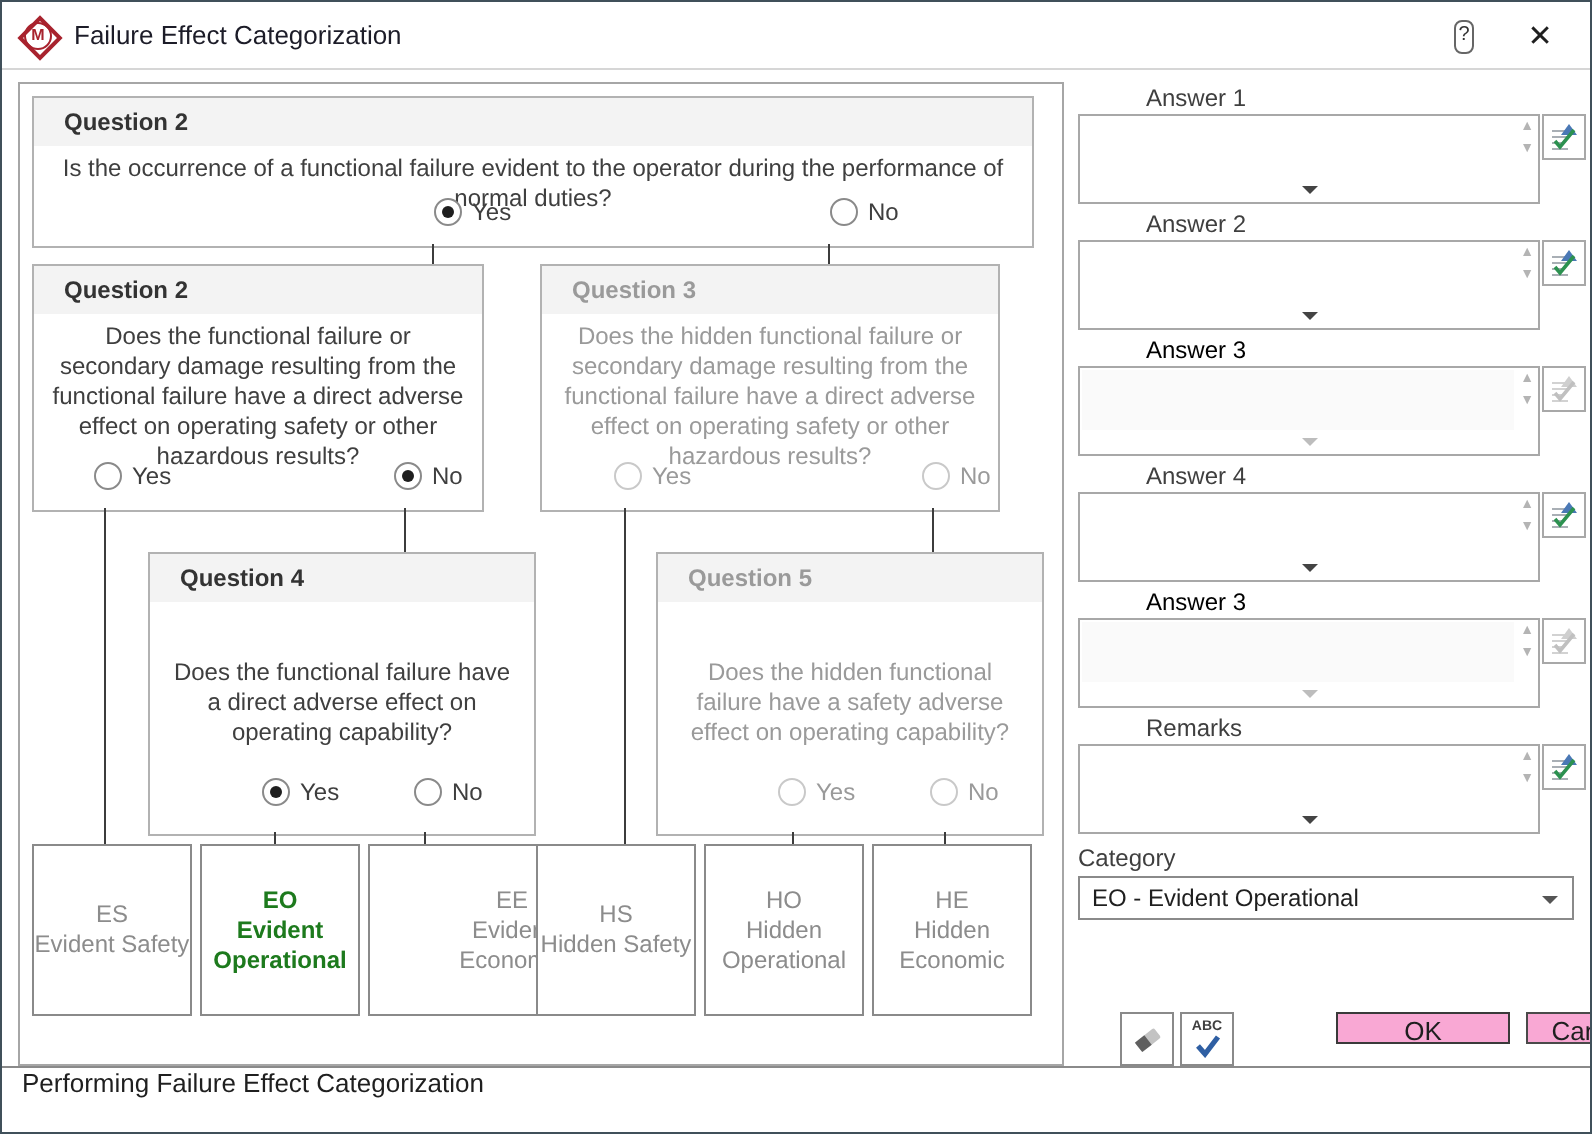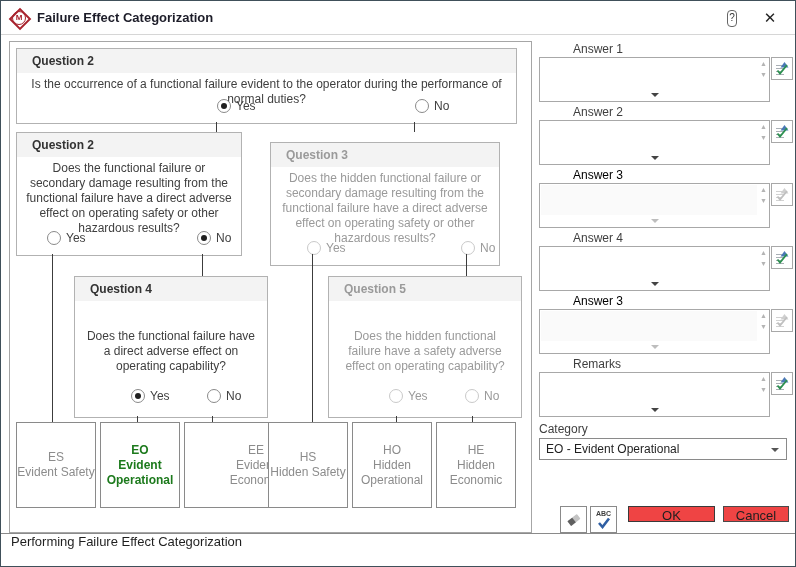--- a/index.html
+++ b/index.html
@@ -11,21 +11,21 @@
   
   .titlebar{position:absolute;left:0;top:0;width:100%;height:33px;background:#fff;
     border-bottom:1px solid #d6d6d6; display:flex;align-items:center;}
   .logo{position:relative;width:20px;height:20px;margin-left:8px;flex:0 0 auto;}
   .logo .diamond{position:absolute;left:3px;top:3px;width:12px;height:12px;
     border:2px solid #a8232e;transform:rotate(45deg);background:#fff;}
   .logo .circle{position:absolute;left:3px;top:3px;width:12px;height:12px;
     border:1px solid #a8232e;border-radius:50%;}
   .logo .m{position:absolute;left:0;top:4px;width:20px;text-align:center;
     font-size:8px;font-weight:bold;color:#a8232e;line-height:12px;}
-  .title{margin-left:8px;font-size:13px;font-weight:bold;color:#1c1c28;}
+  .title{margin-left:8px;font-size:13px;font-weight:normal;color:#1c1c28;}
   .tb-btn{position:absolute;top:7px;width:22px;height:20px;display:flex;align-items:center;
     justify-content:center;color:#333;cursor:default;background:#fff;border:none;font-size:13px;}
   .help-btn{right:52px;}
   .help-btn .q{display:inline-block;width:15px;height:15px;border:1px solid #666;border-radius:4px;
     font-size:10px;line-height:14px;text-align:center;color:#333;}
   .close-btn{right:14px;font-size:15px;color:#1f1f1f;}
   
   .statusbar{position:absolute;left:0;bottom:0;width:100%;height:32px;background:#fff;
     border-top:1px solid #8a8a8a;display:flex;}
   .status-text{margin-left:10px;font-size:13px;color:#1f1f1f;}
@@ -66,22 +66,22 @@
   .agroup.disabled .dn-arrow{border-top-color:#bdbdbd;}
   .aicon{position:absolute;left:232px;top:15px;width:22px;height:23px;border:1px solid #a8a8a8;
     background:#fff;padding:2px;display:flex;align-items:center;justify-content:center;}
   .cat-label{position:absolute;left:538px;top:421px;font-size:12px;color:#3f3f3f;}
   .combo{position:absolute;left:538px;top:437px;width:248px;height:22px;border:1px solid #8a8a8a;
     background:#fff;display:flex;align-items:center;font-size:12px;color:#1f1f1f;padding-left:6px;box-sizing:border-box;}
   .combo .dn-arrow{position:absolute;right:7px;top:9px;border-top-color:#555;}
   .sm-btn{position:absolute;top:505px;width:27px;height:27px;border:1px solid #8a8a8a;background:#fff;
     display:flex;flex-direction:column;align-items:center;justify-content:center;padding:0;}
   .abc-txt{font-size:7px;font-weight:bold;color:#3f3f3f;line-height:7px;}
-  .btn{position:absolute;top:505px;height:16px;background:#ef4444;border:1px solid #4a4a4a;
-    font-family:"Liberation Sans",sans-serif;font-size:13px;color:#1f1f1f;}
+  .btn{position:absolute;top:505px;height:16px;background:#f9a8d4;border:1px solid #4a4a4a;
+    font-family:"Liberation Sans",sans-serif;font-size:13px;color:#1f1f1f;margin-left:40px;}
   .ok-btn{left:627px;width:87px;border-color:#3a3a3a;}
   .cancel-btn{left:722px;width:66px;}
 </style>
 </head>
 <body>
 
 <div class="dialog">
 
   <div class="titlebar">
     <span class="logo">
@@ -125,21 +125,21 @@
           <span class="radio"></span>
           <span>Yes</span>
         </span>
         <span class="radio-item" style="left:180px;">
           <span class="radio sel"></span>
           <span>No</span>
         </span>
       </div>
     </div>
 
-    <div class="qbox disabled" style="left:260px;top:90px;width:228px;height:122px;margin-top:10px;">
+    <div class="qbox disabled" style="left:260px;top:90px;width:228px;height:122px;">
       <div class="qhead">Question 3</div>
       <div class="qtext">Does the hidden functional failure or secondary damage resulting from the functional failure have a direct adverse effect on operating safety or other hazardous results?</div>
       <div class="radio-row">
         <span class="radio-item" style="left:36px;">
           <span class="radio"></span>
           <span>Yes</span>
         </span>
         <span class="radio-item" style="left:190px;">
           <span class="radio"></span>
           <span>No</span>

